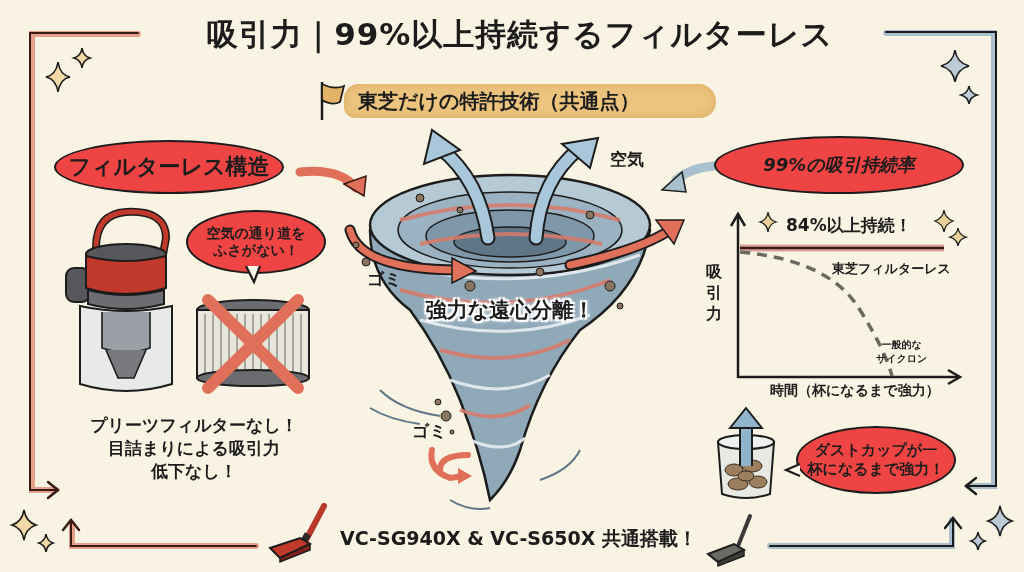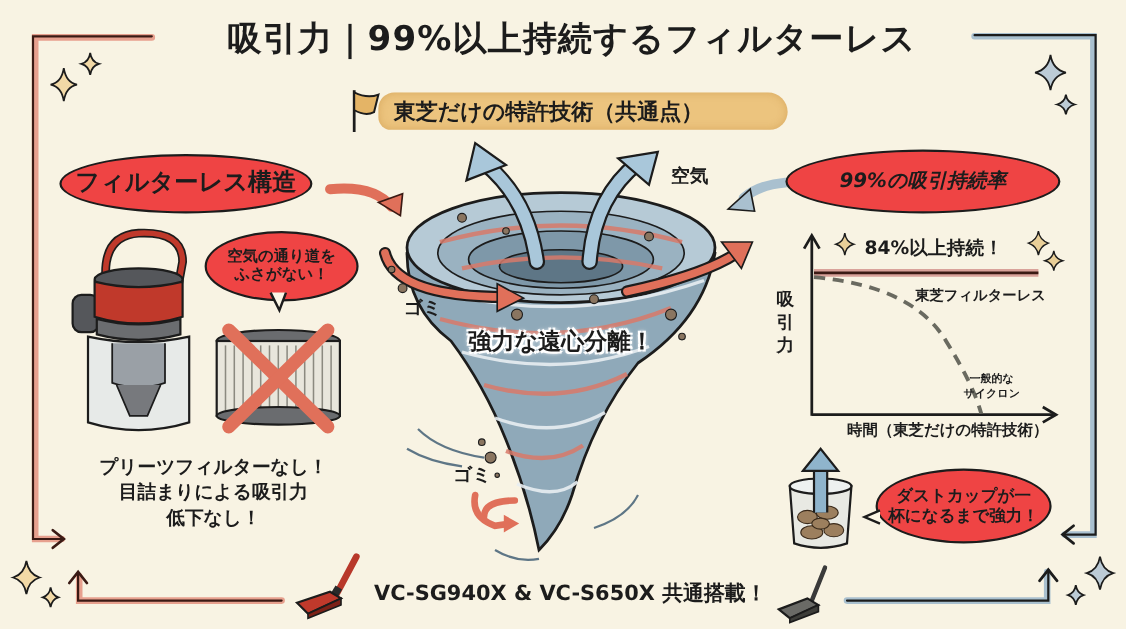--- a/index.html
+++ b/index.html
@@ -244,21 +244,21 @@
     <path d="M258 28 Q259 35 266 37 Q259 39 258 46 Q257 39 250 37 Q257 35 258 28Z"></path>
   </g>
 </svg>
 <div class="abs" style="left:786px;top:214px;font-size:17px;font-weight:bold;white-space:nowrap;">84%以上持続！</div>
 <div class="abs" style="left:832px;top:260px;font-size:13px;font-weight:bold;white-space:nowrap;">東芝フィルターレス</div>
 <div class="abs" style="left:876px;top:312px;font-size:10px;font-weight:bold;text-align:center;line-height:1.35;white-space:nowrap;margin-top:26px;">
   <div>一般的な</div>
     <div>サイクロン</div>
 </div>
 <div class="abs" style="left:706px;top:262px;width:16px;font-size:16px;font-weight:bold;line-height:1.3;word-break:break-all;">吸引力</div>
-<div class="abs" style="left:770px;top:382px;font-size:14px;font-weight:bold;white-space:nowrap;">時間（東芝だけの特許技術）</div>
+<div class="abs" style="left:770px;top:382px;font-size:14px;font-weight:bold;white-space:nowrap;">時間（杯になるまで強力）</div>
 
 <svg class="abs" style="left:706px;top:406px;" width="80" height="100">
   <path d="M12 36 L16 88 Q40 96 64 88 L68 36 Q40 44 12 36Z" fill="#e4e6e2" fill-opacity="0.8" stroke="#1c1c1c" stroke-width="2"></path>
   <ellipse cx="40" cy="36" rx="28" ry="7" fill="#eef1f0" stroke="#1c1c1c" stroke-width="2"></ellipse>
   <g fill="#9c7f5e" stroke="#3a2a1a" stroke-width="1">
     <ellipse cx="28" cy="64" rx="9" ry="6"></ellipse>
       <ellipse cx="46" cy="60" rx="10" ry="6"></ellipse>
     <ellipse cx="32" cy="78" rx="10" ry="6"></ellipse>
       <ellipse cx="52" cy="76" rx="9" ry="6"></ellipse>
     <ellipse cx="40" cy="70" rx="8" ry="5"></ellipse>

